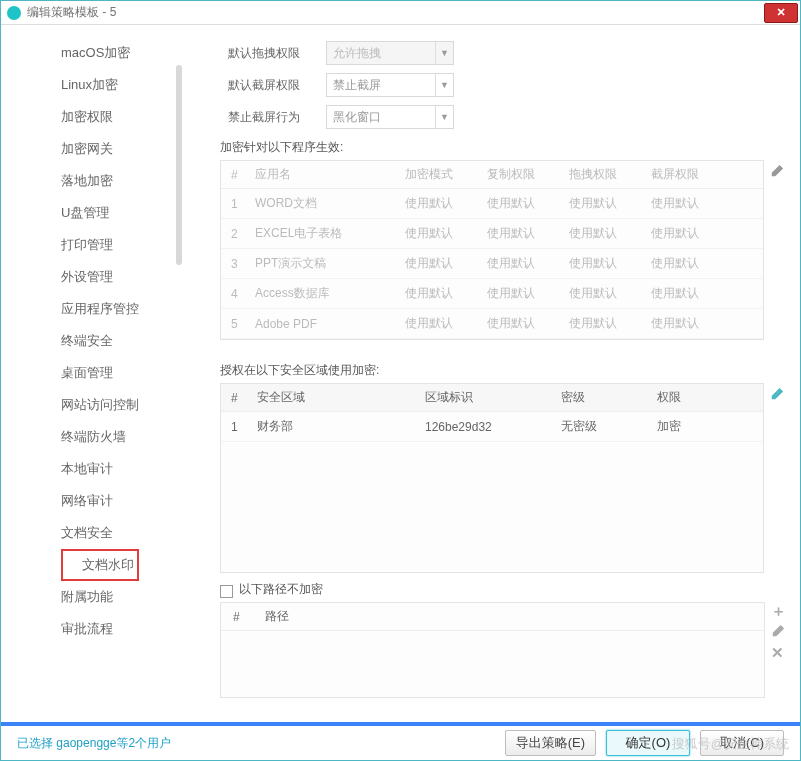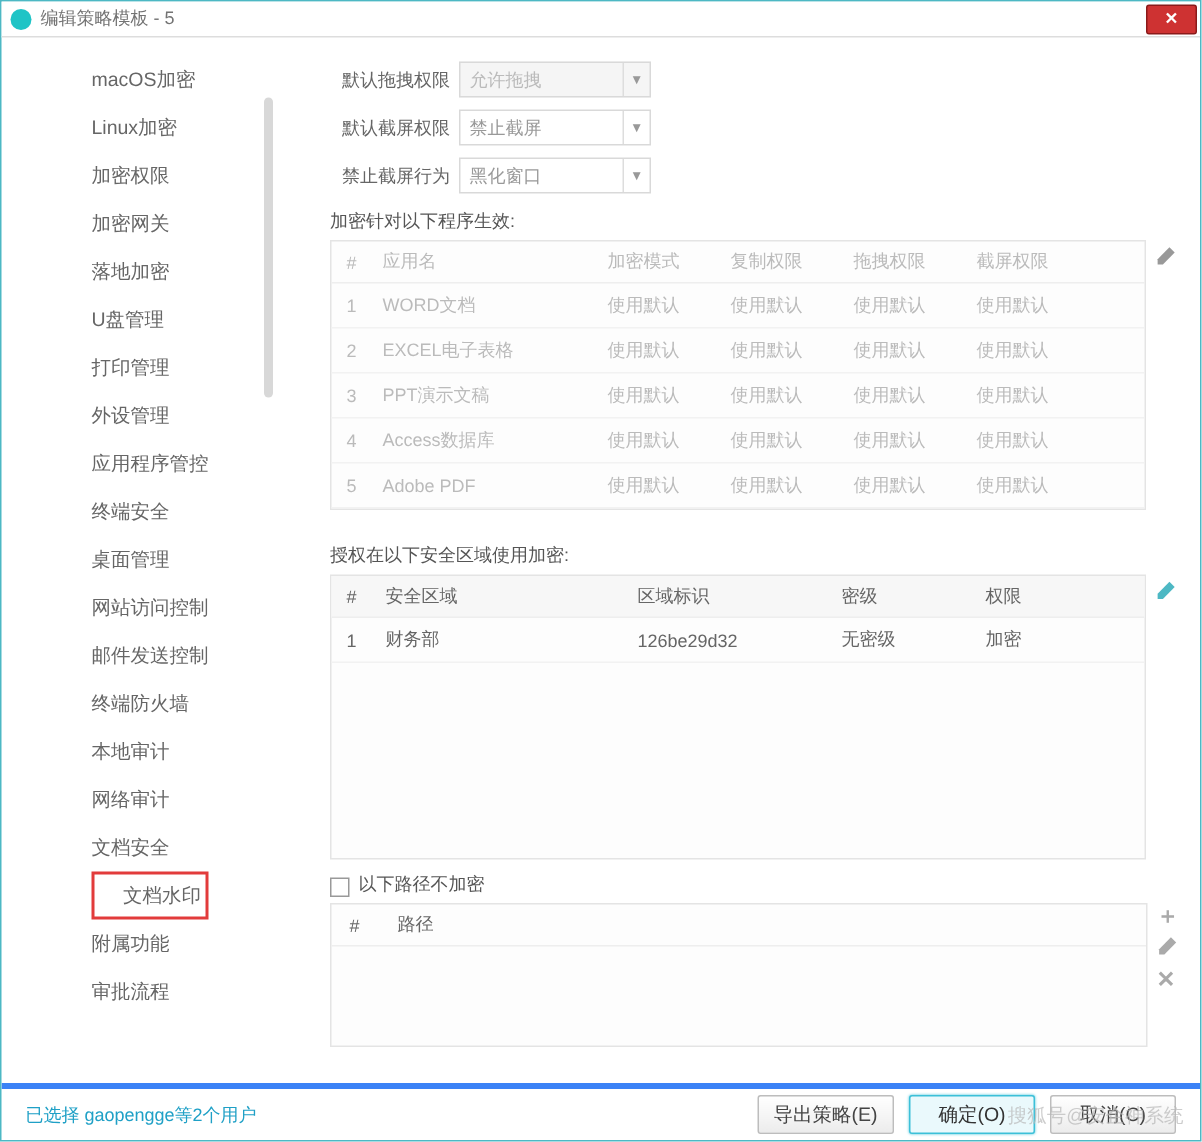--- a/index.html
+++ b/index.html
@@ -9,21 +9,21 @@
 .titlebar .title { color: #737373; font-size: 12px; flex: 1; }
 .close-btn { width: 34px; height: 20px; background: #ce3232; border: 1px solid #8b1a1a; display: flex; align-items: center; justify-content: center; color: #fff; font-weight: bold; font-size: 11px; margin-right: 2px; border-radius: 2px; cursor: pointer; }
 .body-wrap { display: flex; height: 697px; }
 .sidebar { width: 183px; padding: 12px 0 0 16px; overflow-y: auto; position: relative; }
 .sidebar::after { content: ""; position: absolute; right: 2px; top: 40px; width: 6px; height: 200px; background: #d8d8d8; border-radius: 3px; }
 .side-item { height: 32px; display: flex; align-items: center; color: #666; font-size: 13px; cursor: pointer; margin-left: 44px; }
 .side-item.highlight { border: 2px solid #e23b3b; padding-left: 19px; width: 78px; }
 .content { flex: 1; padding: 12px 14px 0 36px; overflow: hidden; }
 .form-row { display: flex; align-items: center; height: 32px; }
 .form-label { width: 80px; text-align: right; color: #666; margin-right: 6px; }
-.select { width: 128px; height: 24px; border: 1px solid #d9d9d9; background: #fff; display: flex; align-items: center; padding: 0 6px; color: #999; justify-content: space-between; }
+.select { width: 128px; height: 24px; border: 1px solid #d9d9d9; background: #fff; display: flex; align-items: center; padding: 0 6px; color: #999; justify-content: space-between; margin-left: 20px; }
 .select.disabled { background: #f5f5f5; color: #bbb; }
 .select .arrow { width: 18px; height: 22px; border-left: 1px solid #ddd; display: flex; align-items: center; justify-content: center; color: #999; font-size: 9px; margin-right: -6px; }
 .section-label { margin: 6px 0 4px 0; color: #555; }
 .table { border: 1px solid #e4e4e4; background: #fdfdfd; }
 .table.apps { color: #bbb; }
 .table-head { display: flex; height: 28px; align-items: center; border-bottom: 1px solid #eee; }
 .table-row { display: flex; height: 30px; align-items: center; border-bottom: 1px solid #f2f2f2; }
 .table.apps .c1 { width: 34px; padding-left: 10px; }
 .table.apps .c2 { width: 150px; }
 .table.apps .c3, .table.apps .c4, .table.apps .c5, .table.apps .c6 { width: 82px; }
@@ -67,21 +67,20 @@
     <div class="side-item">加密权限</div>
     <div class="side-item">加密网关</div>
     <div class="side-item">落地加密</div>
     <div class="side-item">U盘管理</div>
     <div class="side-item">打印管理</div>
     <div class="side-item">外设管理</div>
     <div class="side-item">应用程序管控</div>
     <div class="side-item">终端安全</div>
     <div class="side-item">桌面管理</div>
     <div class="side-item">网站访问控制</div>
-    <div class="side-item">邮件发送控制</div>
     <div class="side-item">终端防火墙</div>
     <div class="side-item">本地审计</div>
     <div class="side-item">网络审计</div>
     <div class="side-item">文档安全</div>
     <div class="side-item highlight">文档水印</div>
     <div class="side-item">附属功能</div>
     <div class="side-item">审批流程</div>
   </div>
 
   <div class="content">

